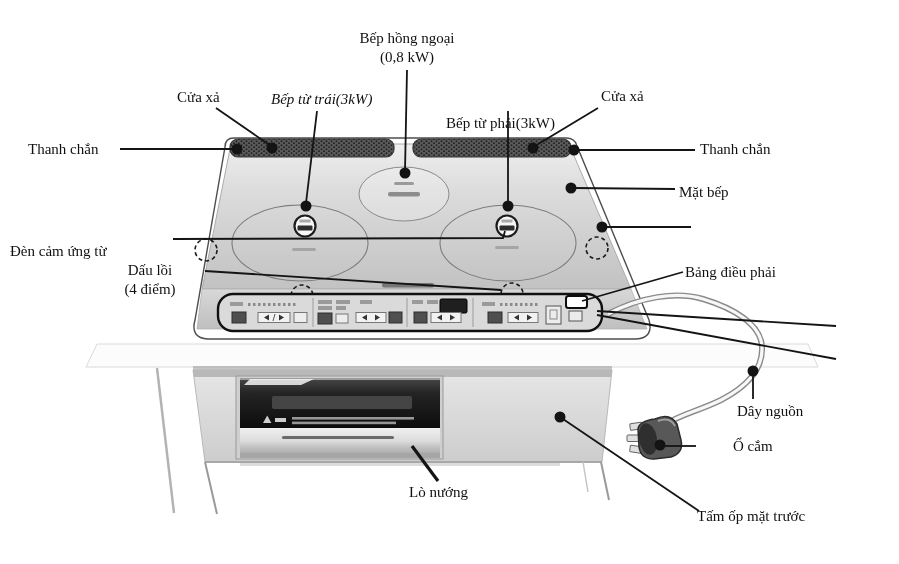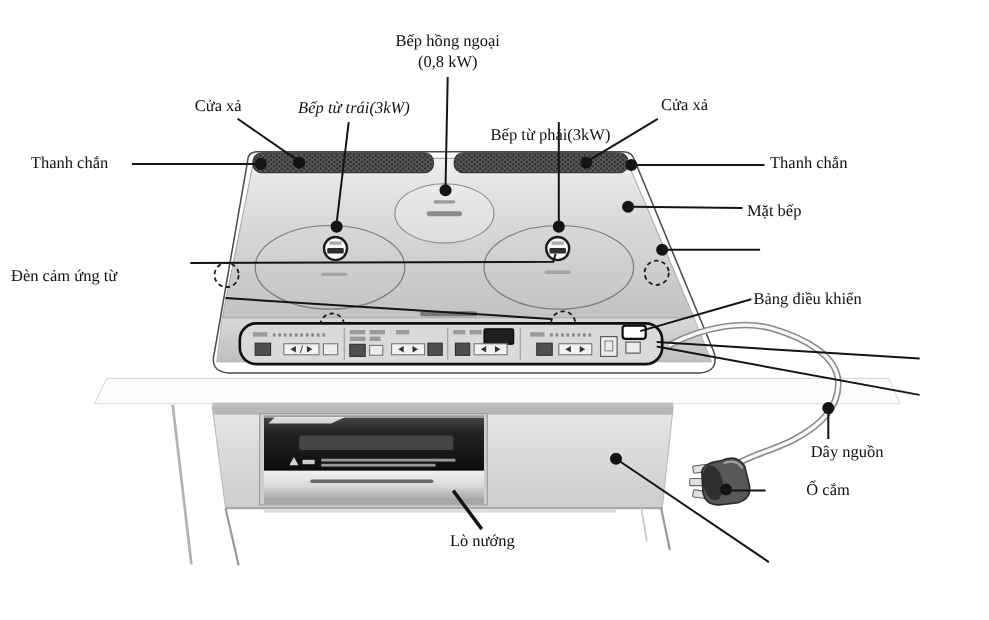--- a/index.html
+++ b/index.html
@@ -277,20 +277,25 @@
   <div class="label" style="left:271px;top:90px;font-style:italic;">Bếp từ trái(3kW)</div>
   <div class="label" style="left:446px;top:90px;margin-top:24px;">Bếp từ phải(3kW)</div>
   <div class="label" style="left:601px;top:87px;">Cửa xả</div>
 
   <div class="label" style="left:28px;top:140px;">Thanh chắn</div>
   <div class="label" style="left:700px;top:140px;">Thanh chắn</div>
   <div class="label" style="left:679px;top:183px;">Mặt bếp</div>
 
   <div class="label" style="left:10px;top:218px;margin-top:24px;">Đèn cảm ứng từ</div>
 
-
-  <div class="label" style="left:685px;top:263px;">Bảng điều khiển</div>
+  <div class="label center" style="left:100px;top:261px;width:100px;">
+    <span>Dấu lồi</span><br>
+    <span>(4 điểm)</span>
+  </div>
+
+  <div class="label" style="left:685px;top:263px;">Bảng điều phải</div>
 
   <div class="label" style="left:737px;top:402px;font-family:Liberation Serif, serif;">Dây nguồn</div>
   <div class="label" style="left:733px;top:437px;">Ổ cắm</div>
   <div class="label" style="left:409px;top:483px;">Lò nướng</div>
+  <div class="label" style="left:697px;top:507px;">Tấm ốp mặt trước</div>
 
 </div>
 
 </body></html>

